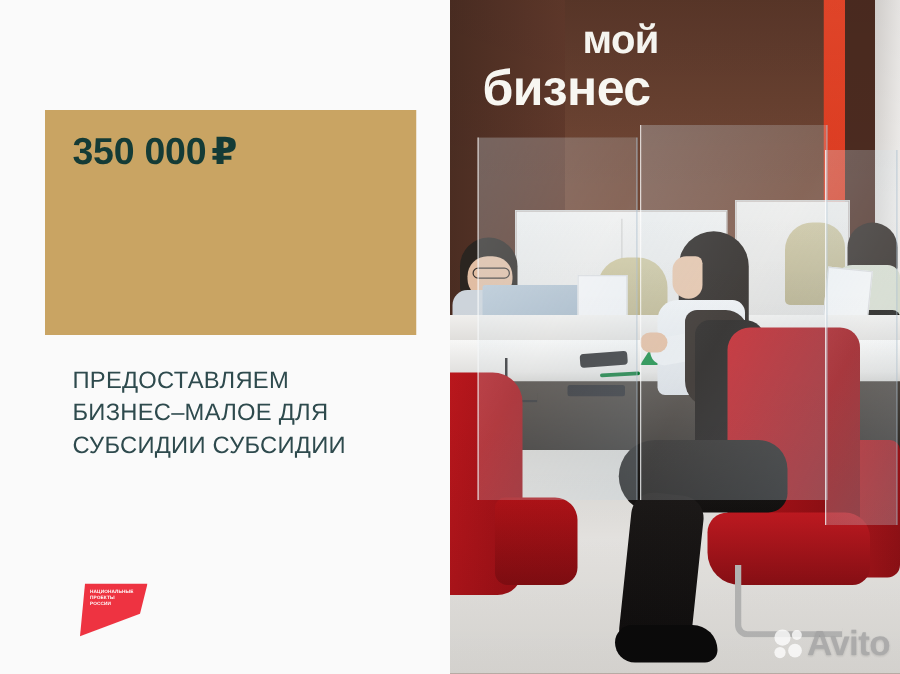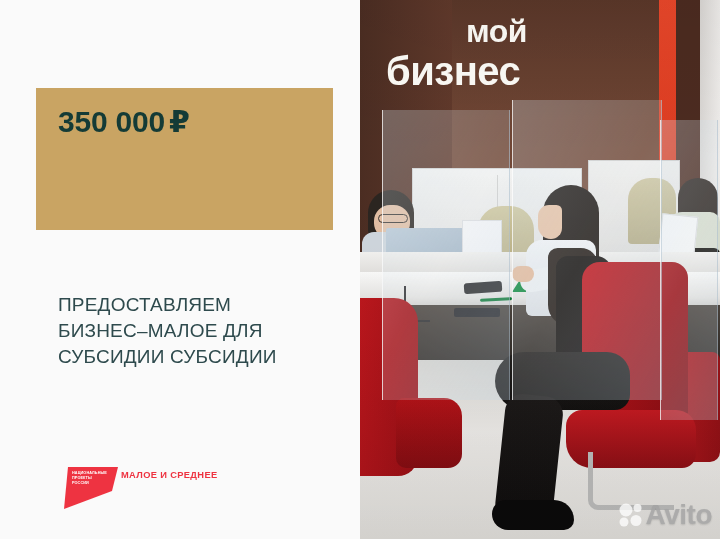--- a/index.html
+++ b/index.html
@@ -22,21 +22,21 @@
     position:relative;
     width:360px; height:539px;
     background:#fafafa;
     flex:0 0 360px;
   }
 
   
   .gold-box {
     position:absolute;
     left:36px; top:88px;
-    width:297px; height:142px;
+    width:297px; height:180px;
     background:#c9a463;
     padding:14px 0 0 22px;
   }
   .headline {
     color:#143b36;
     font-weight:bold;
     font-size:30px;
     line-height:40px;
     letter-spacing:-0.2px;
     white-space:nowrap;
@@ -400,21 +400,20 @@
         <svg width="56" height="44" viewBox="0 0 56 44" aria-hidden="true">
           <polygon points="6,1 56,1 50,25 2,43" fill="#ee3341"></polygon>
         </svg>
         <div class="flag-text">
           <div>НАЦИОНАЛЬНЫЕ</div>
           <div>ПРОЕКТЫ</div>
           <div>РОССИИ</div>
         </div>
       </div>
       <div class="logo-label">
-        <div>МАЛОЕ И СРЕДНЕЕ</div>
       </div>
     </div>
 
   </div>
 
   <div class="photo">
     <div class="photo-inner">
 
       <div class="wall"></div>
       <div class="wall-dark-left"></div>

